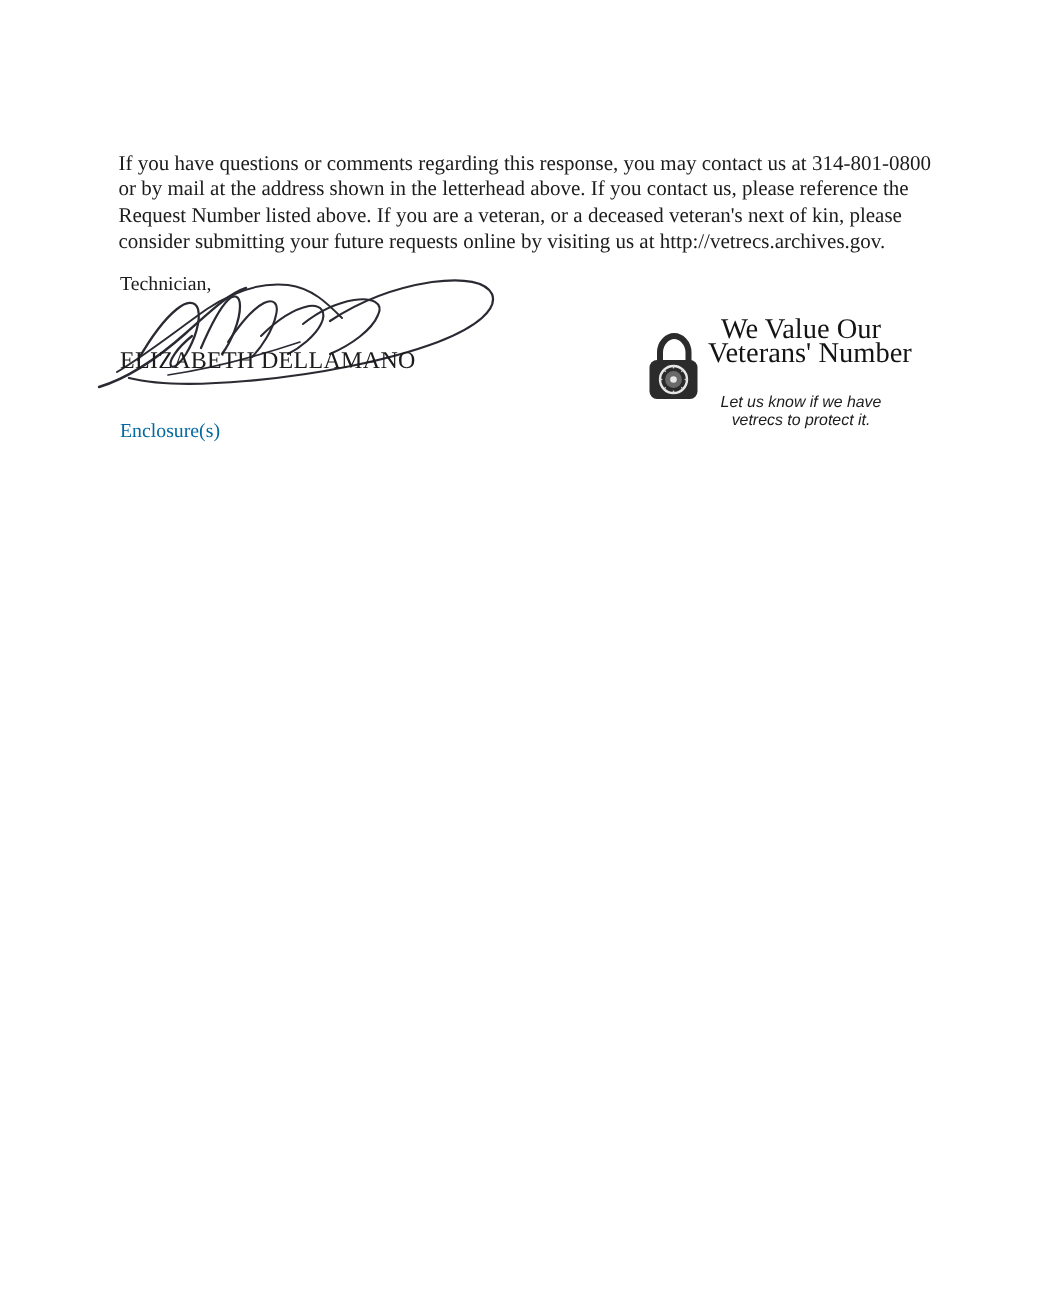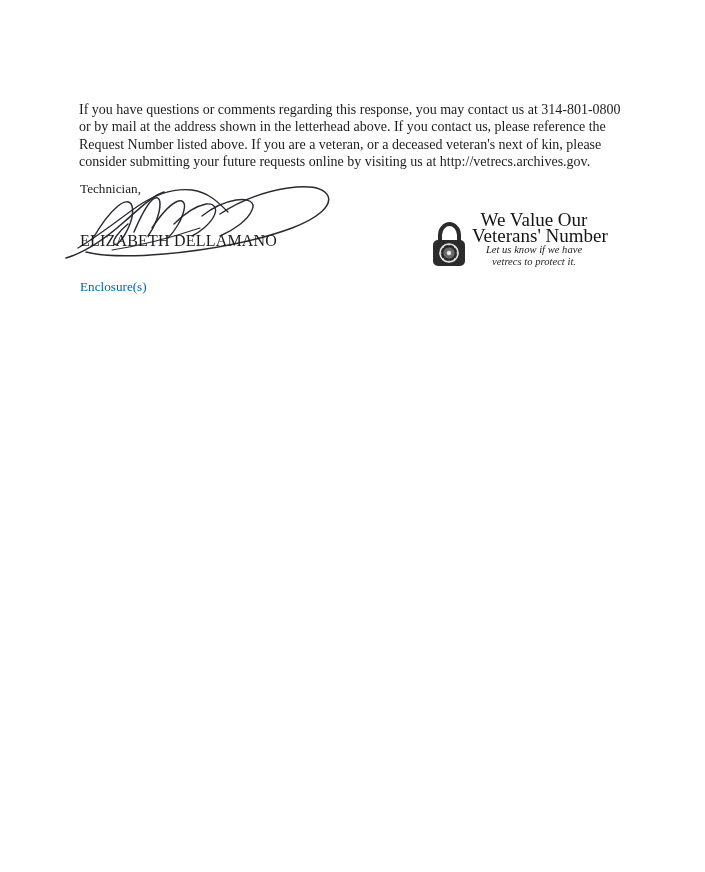--- a/index.html
+++ b/index.html
@@ -94,22 +94,22 @@
   }
   .seal-line1, .seal-line2 {
     font-family: "Liberation Serif", serif;
     font-weight: normal;
     font-size: 19px;
     line-height: 16px;
     color: #141414;
     white-space: nowrap;
   }
   .seal-sub {
-    margin-top: 0;
-    font-family: Liberation Serif, serif;
+    margin-top: 18px;
+    font-family: Liberation Sans, sans-serif;
     font-style: italic;
     font-size: 10.6px;
     line-height: 12.4px;
     color: #1c1c1c;
   }
 </style>
 </head>
 <body>
 
 <div class="page">

